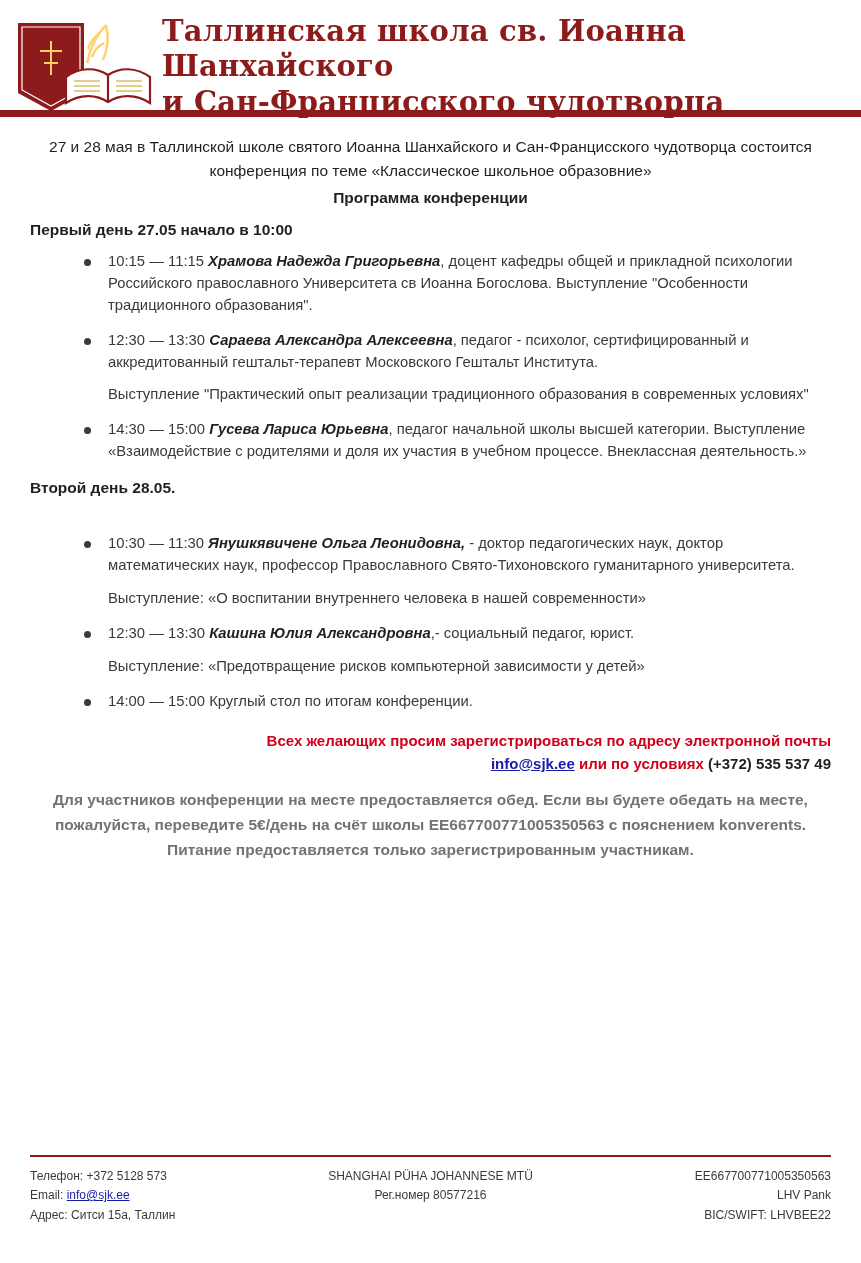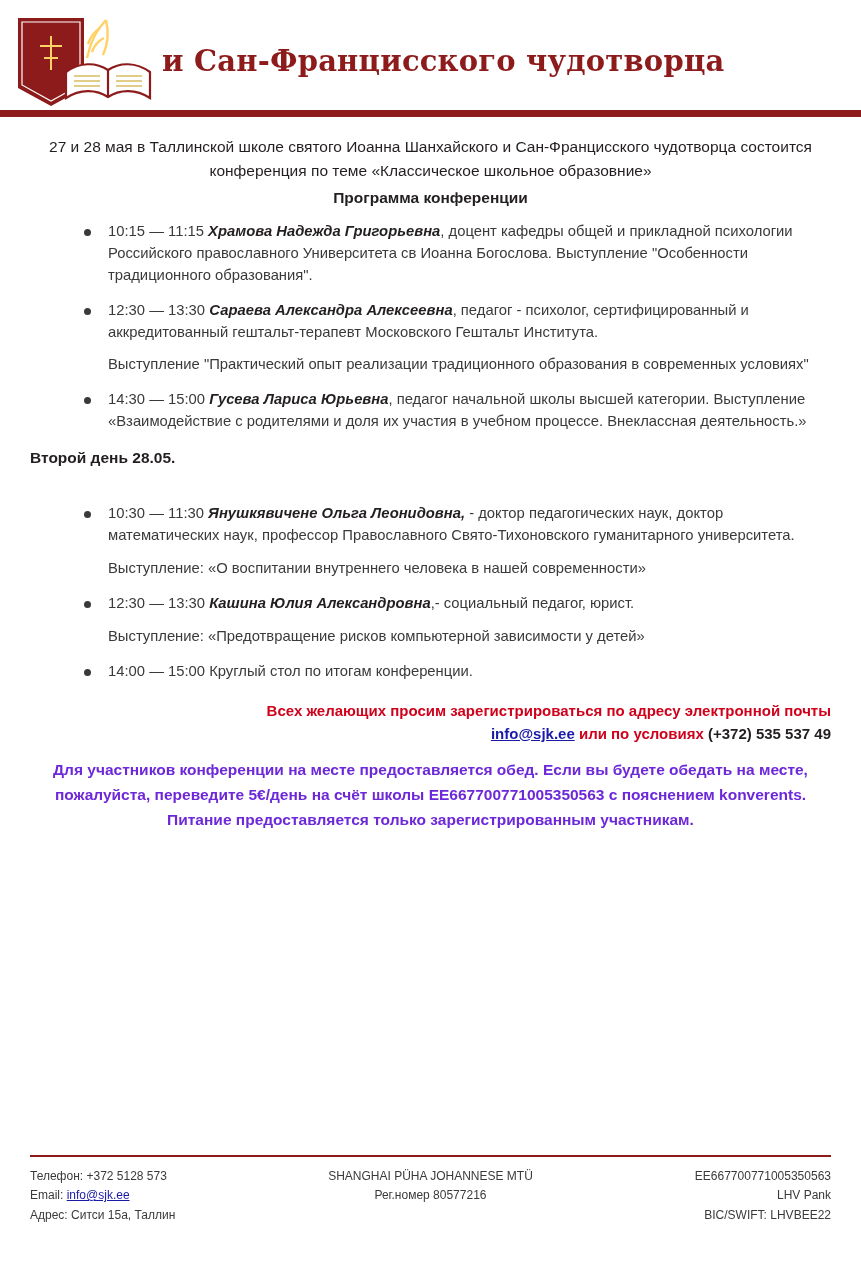--- a/index.html
+++ b/index.html
@@ -130,21 +130,21 @@
     text-decoration: underline;
     font-weight: bold;
   }
   .notice-red .blk { color: #231f20; }
   .notice-black {
     font-weight: bold;
     font-size: 15.5px;
     text-align: center;
     line-height: 1.62;
     margin: 12px 0 0 0;
-    color: #6d28d9;
+    color: #737373;
   }
 
   
   .footer {
     position: absolute;
     left: 0;
     right: 0;
     bottom: 38px;
     padding: 0 30px;
     box-sizing: border-box;
@@ -201,31 +201,33 @@
         </g>
 
         <g stroke="#ffd166" stroke-width="2" fill="none">
           <path d="M41 22 L41 56"></path>
             <path d="M30 32 L52 32"></path>
             <path d="M34 44 L48 44"></path>
         </g>
       </svg>
     </div>
     <div class="school-name">
+      <span>Таллинская школа св. Иоанна Шанхайского</span>
       <span class="line2">и Сан-Францисского чудотворца</span>
     </div>
   </div>
 </div>
 <div class="header-rule"></div>
 
 <div class="content">
 
   <p class="intro">27 и 28 мая в Таллинской школе святого Иоанна Шанхайского и Сан-Францисского чудотворца состоится конференция по теме «Классическое школьное образовние»</p>
   <p class="program-title">Программа конференции</p>
 
+  <div class="day-head">Первый день 27.05 начало в 10:00</div>
   <ul class="items">
     <li>
       <span>10:15 — 11:15 </span><span class="nm">Храмова Надежда Григорьевна</span><span>, доцент кафедры общей и прикладной психологии Российского православного Университета св Иоанна Богослова. Выступление  "Особенности традиционного образования".</span>
     </li>
     <li>
       <span>12:30 — 13:30 </span><span class="nm">Сараева Александра Алексеевна</span><span>, педагог - психолог, сертифицированный и аккредитованный гештальт-терапевт Московского Гештальт Института.</span>
       <div class="sub" style="padding-left:0;">Выступление "Практический опыт реализации традиционного образования в современных условиях"</div>
     </li>
     <li>
       <span>14:30 — 15:00 </span><span class="nm">Гусева Лариса Юрьевна</span><span>, педагог начальной школы высшей категории.  Выступление «Взаимодействие с родителями и доля их участия в учебном процессе. Внеклассная деятельность.»</span>

